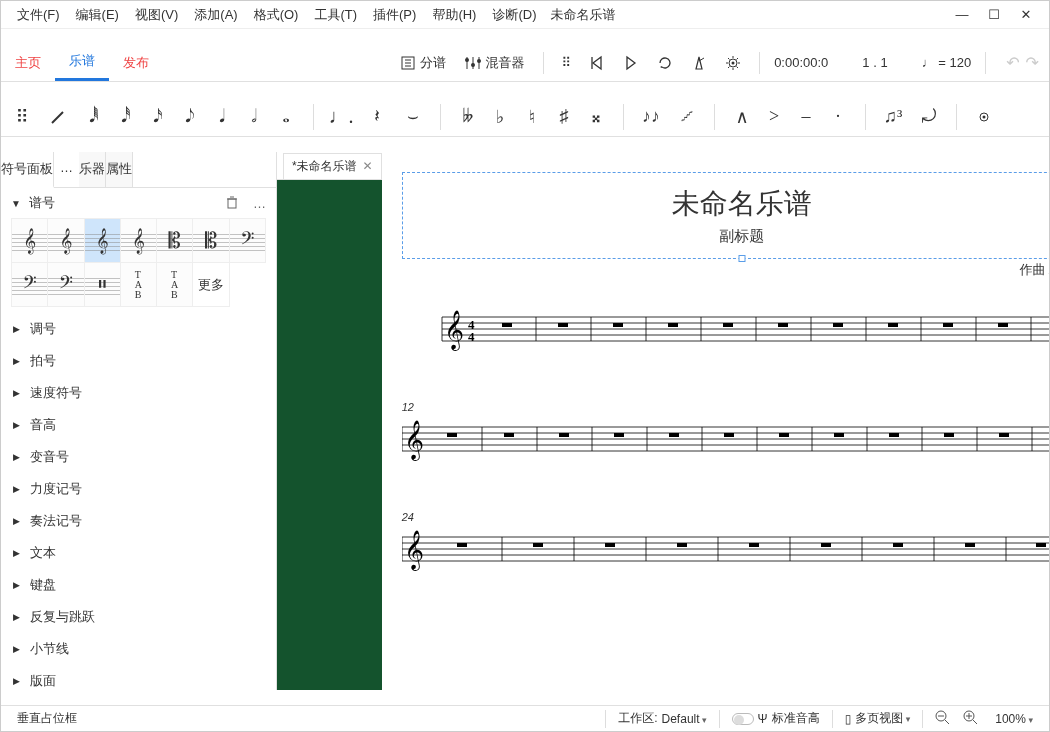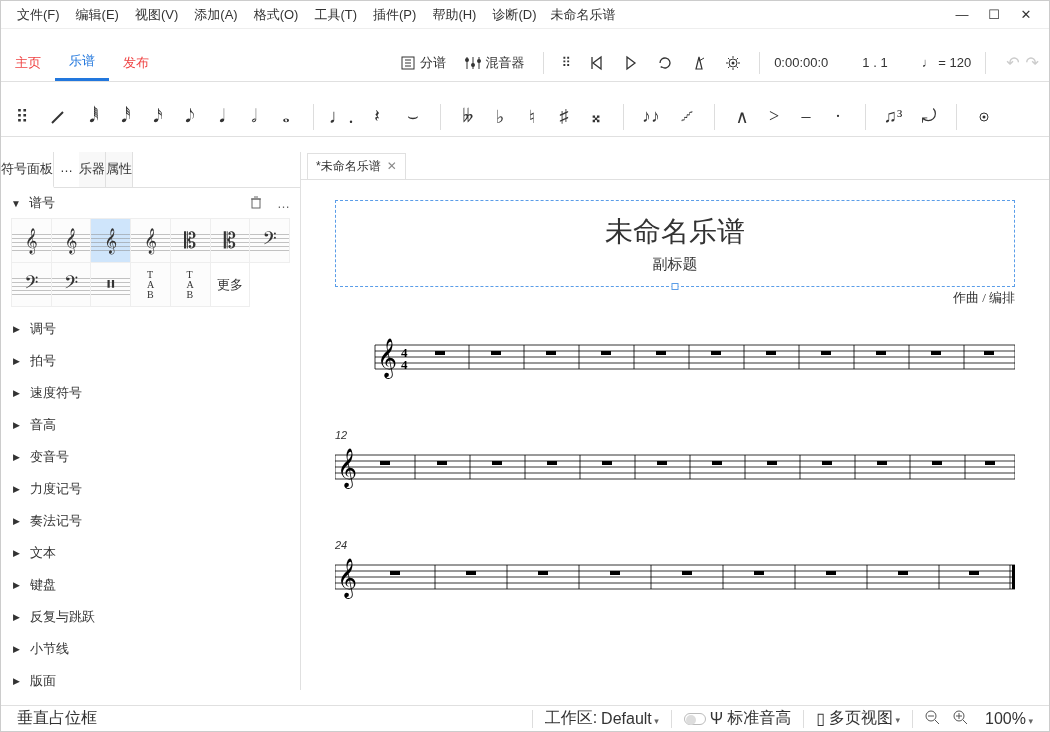--- a/index.html
+++ b/index.html
@@ -48,38 +48,38 @@
 .clef-cell.selected { background: #cfe5fb; }
 .clef-cell .mini-staff { position: absolute; width: 100%; height: 20px; background: repeating-linear-gradient(to bottom, transparent 0 3px, #888 3px 4px); top: 12px; opacity: 0.5;}
 .clef-cell .glyph { position: relative; z-index: 1; }
 .clef-cell.more { font-size: 13px; font-family: inherit; background: #fff;}
 
 .cat-list { flex: 1; overflow-y: auto; }
 .cat-item { display: flex; align-items: center; padding: 7px 12px; gap: 10px; cursor: pointer; }
 .cat-item .arrow { font-size: 9px; }
 
 
-.canvas-wrap { flex: 1; display: flex; flex-direction: column; background: #14532d; }
+.canvas-wrap { flex: 1; display: flex; flex-direction: row; background: #14532d; }
 .doc-tabs { display: flex; align-items: center; height: 28px; background: #fff; border-bottom: 1px solid #e0e0e0; padding-left: 6px;}
 .doc-tab { display: flex; align-items: center; gap: 6px; padding: 4px 8px; border: 1px solid #e0e0e0; border-bottom: none; background: #fff; font-size: 12px;}
 .doc-tab .close { cursor: pointer; color: #888;}
 .canvas { flex: 1; padding: 20px; overflow: auto; background: #fff; }
 .page { width: 680px; margin: 0 auto; }
 .title-box { border: 1px dashed #5a9de8; padding: 12px; text-align: center; position: relative; margin-bottom: 30px;}
 .score-title { font-size: 28px; font-family: "SimSun", serif; }
 .score-subtitle { font-size: 15px; font-family: "SimSun", serif; margin-top: 4px; }
 .handle { position: absolute; left: 50%; bottom: -4px; width: 7px; height: 7px; border: 1px solid #5a9de8; background: #fff; transform: translateX(-50%); }
 .composer { text-align: right; font-size: 13px; font-family: "SimSun", serif; margin-top: -28px; margin-bottom: 28px;}
 
 .system { margin-bottom: 60px; position: relative;}
 .mnum { position: absolute; top: -16px; left: 0; font-style: italic; font-size: 11px; }
 .staff svg { display: block; }
 
 
-.statusbar { height: 26px; border-top: 1px solid #e0e0e0; display: flex; align-items: center; font-size: 16px; padding: 0 8px; background: #fff;}
+.statusbar { height: 26px; border-top: 1px solid #e0e0e0; display: flex; align-items: center; font-size: 12px; padding: 0 8px; background: #fff;}
 .statusbar .sseg { padding: 0 8px; display: flex; align-items: center; gap: 4px; }
 .statusbar .sright { margin-left: auto; display: flex; align-items: center; justify-content: center; }
 .statusbar .ssep { width: 1px; height: 18px; background: #ddd; margin: 0 4px;}
 .dd::after { content: " ▾"; font-size: 9px; color: #666;}
 
 .undo-redo { display: flex; gap: 6px; margin-left: 6px;}
 .undo-redo span { color: #ccc; font-size: 16px; cursor: pointer;}
 </style>
 </head>
 <body>

